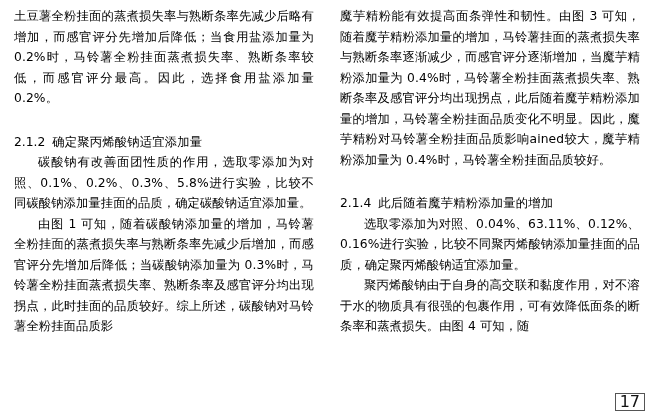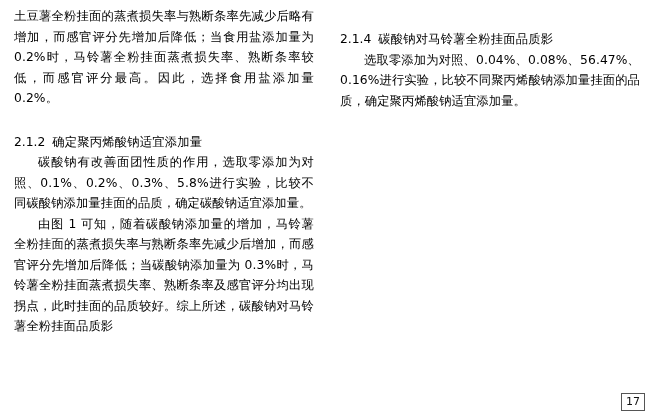--- a/index.html
+++ b/index.html
@@ -57,21 +57,21 @@
   .heading .num {
     white-space: nowrap;
   }
   .heading .ttl {
     letter-spacing: 0.2px;
   }
   .pagenum {
     position: absolute;
     right: 20px;
     bottom: 6px;
-    font-size: 11px;
+    font-size: 16px;
     line-height: 13px;
     padding: 1px 4px 2px 4px;
     border: 1px solid #555555;
     color: #111111;
     font-family: "DejaVu Sans", "Liberation Sans", sans-serif;
   }
 </style>
 </head>
 <body>
 
@@ -82,23 +82,25 @@
       <p class="para">土豆薯全粉挂面的蒸煮损失率与熟断条率先减少后略有增加，而感官评分先增加后降低；当食用盐添加量为 0.2%时，马铃薯全粉挂面蒸煮损失率、熟断条率较低，而感官评分最高。因此，选择食用盐添加量 0.2%。</p>
       <h3 class="heading">
         <span class="num">2.1.2</span>
         <span class="ttl">确定聚丙烯酸钠适宜添加量</span>
       </h3>
       <p class="para indent">碳酸钠有改善面团性质的作用，选取零添加为对照、0.1%、0.2%、0.3%、5.8%进行实验，比较不同碳酸钠添加量挂面的品质，确定碳酸钠适宜添加量。</p>
       <p class="para indent">由图 1 可知，随着碳酸钠添加量的增加，马铃薯全粉挂面的蒸煮损失率与熟断条率先减少后增加，而感官评分先增加后降低；当碳酸钠添加量为 0.3%时，马铃薯全粉挂面蒸煮损失率、熟断条率及感官评分均出现拐点，此时挂面的品质较好。综上所述，碳酸钠对马铃薯全粉挂面品质影</p>
     </div>
 
     <div class="col">
+      <p class="para">魔芋精粉能有效提高面条弹性和韧性。由图 3 可知，随着魔芋精粉添加量的增加，马铃薯挂面的蒸煮损失率与熟断条率逐渐减少，而感官评分逐渐增加，当魔芋精粉添加量为 0.4%时，马铃薯全粉挂面蒸煮损失率、熟断条率及感官评分均出现拐点，此后随着魔芋精粉添加量的增加，马铃薯全粉挂面品质变化不明显。因此，魔芋精粉对马铃薯全粉挂面品质影响ained较大，魔芋精粉添加量为 0.4%时，马铃薯全粉挂面品质较好。</p>
       <h3 class="heading">
         <span class="num">2.1.4</span>
-        <span class="ttl">碳酸钠对马铃薯全粉挂面品质影</span>
+        <span class="ttl">此后随着魔芋精粉添加量的增加</span>
       </h3>
-      <p class="para indent">选取零添加为对照、0.04%、0.08%、56.47%、0.16%进行实验，比较不同聚丙烯酸钠添加量挂面的品质，确定聚丙烯酸钠适宜添加量。</p>
+      <p class="para indent">选取零添加为对照、0.04%、63.11%、0.12%、0.16%进行实验，比较不同聚丙烯酸钠添加量挂面的品质，确定聚丙烯酸钠适宜添加量。</p>
+      <p class="para indent">聚丙烯酸钠由于自身的高交联和黏度作用，对不溶于水的物质具有很强的包裹作用，可有效降低面条的断条率和蒸煮损失。由图 4 可知，随</p>
     </div>
 
   </div>
 
   <div class="pagenum">17</div>
 </div>
 
 </body></html>

